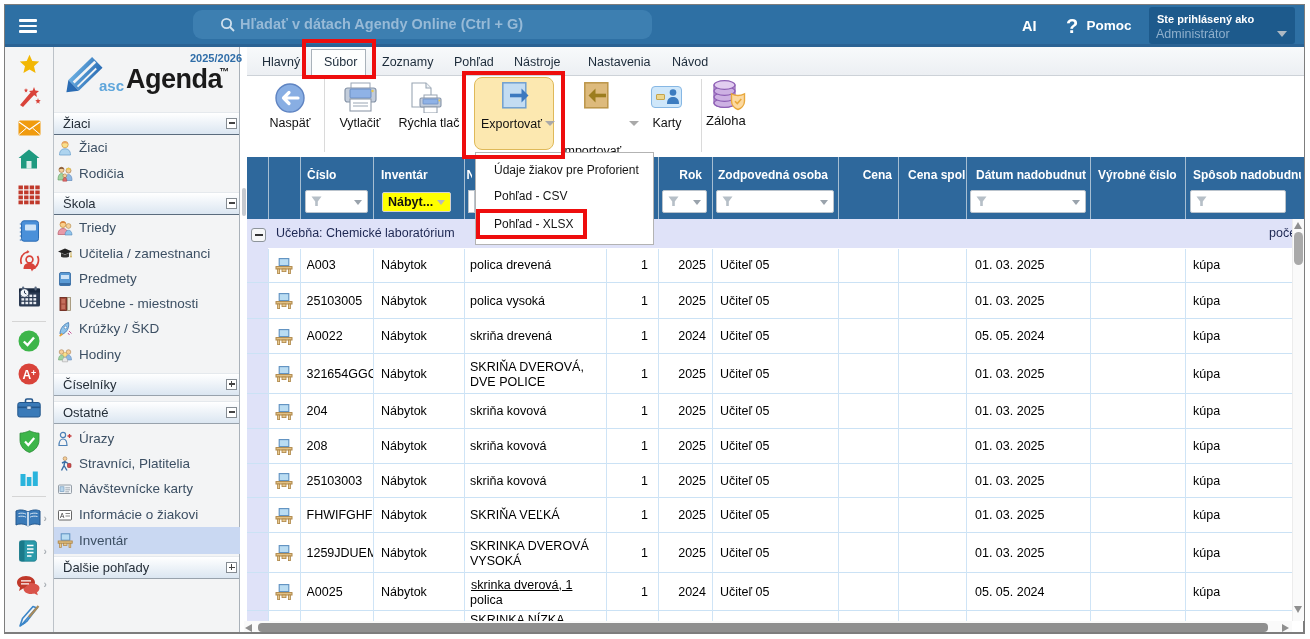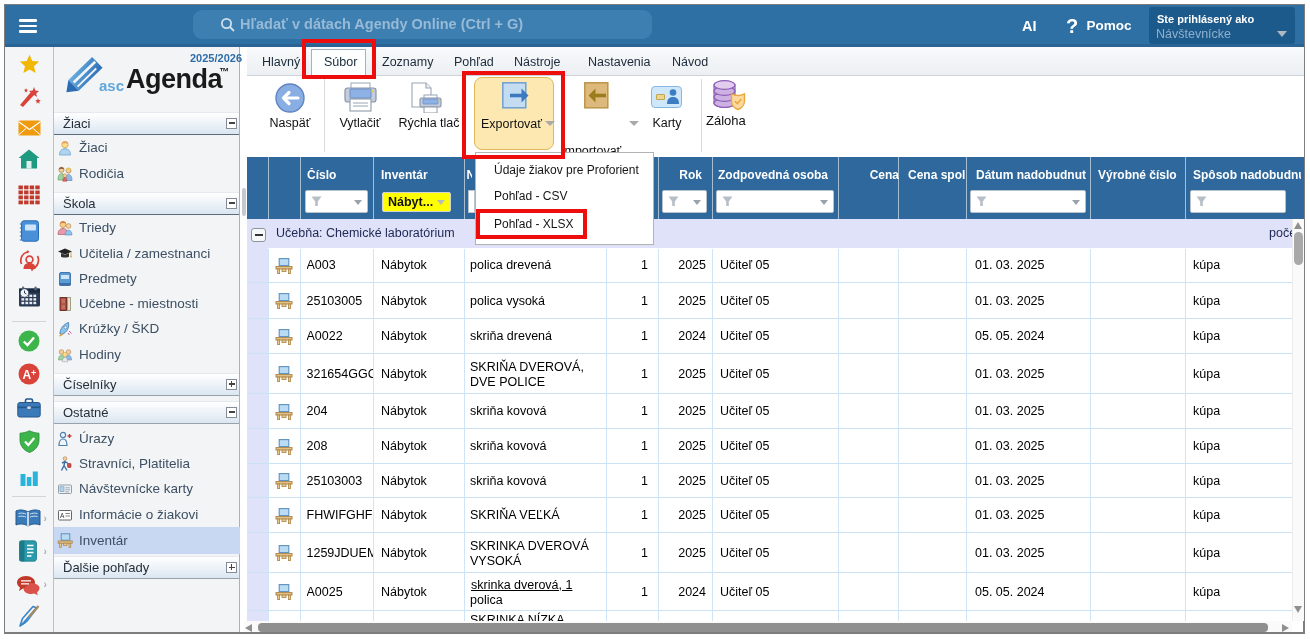--- a/index.html
+++ b/index.html
@@ -67,21 +67,21 @@
 <svg class="abs" style="left:220px;top:17px" width="16" height="16" viewBox="0 0 16 16">
       <circle cx="6.5" cy="6.5" r="4.6" fill="none" stroke="#cfe0ee" stroke-width="1.8"></circle>
       <line x1="10" y1="10" x2="14" y2="14" stroke="#cfe0ee" stroke-width="1.8"></line>
     </svg>
 <div class="abs" id="searchtxt">Hľadať v dátach Agendy Online (Ctrl + G)</div>
 <div class="abs wtxt" style="left:1022px;top:18px;font-size:14.5px;">AI</div>
 <div class="abs wtxt" style="left:1066px;top:15px;font-size:20px;">?</div>
 <div class="abs wtxt" style="left:1086.5px;top:18px;font-size:13.5px;">Pomoc</div>
 <div class="abs" id="acct"></div>
 <div class="abs wtxt" style="left:1157px;top:12.5px;font-size:11px;">Ste prihlásený ako</div>
-<div class="abs" style="left:1156px;top:27px;font-size:12.5px;color:#8fb0cd;">Návštevnícke</div>
+<div class="abs" style="left:1156px;top:27px;font-size:12.5px;color:#8fb0cd;">Administrátor</div>
 <div class="abs" style="left:1277px;top:31px;width:0;height:0;border-left:5.5px solid transparent;border-right:5.5px solid transparent;border-top:6px solid #aeb9c3;"></div>
 
 <div class="abs" id="strip"></div>
 <svg class="abs" style="left:18.5px;top:54px" width="21" height="20" viewBox="0 0 21 20">
       <path d="M10.5 0.8 L13.3 6.9 L20.2 7.6 L15 12.2 L16.6 19 L10.5 15.4 L4.4 19 L6 12.2 L0.8 7.6 L7.7 6.9 Z" fill="#f2b705"></path>
     </svg>
 <svg class="abs" style="left:17.5px;top:84.5px" width="23" height="23" viewBox="0 0 23 23">
       <path d="M2 20 L13 7 L16 10 L5 22 Z" fill="#d9433a"></path>
       <path d="M16 2 L17.3 5.5 L21 6 L18.2 8.4 L19 12 L16 10 L13 12 L13.8 8.4 L11 6 L14.7 5.5 Z" fill="#d9433a"></path>
       <path d="M20 13 L20.7 15 L22.7 15.3 L21.2 16.7 L21.6 18.7 L20 17.6 L18.4 18.7 L18.8 16.7 L17.3 15.3 L19.3 15 Z" fill="#d9433a"></path>
@@ -440,21 +440,21 @@
 <div class="abs hsep" style="left:838px"></div>
 <div class="abs hsep" style="left:898px"></div>
 <div class="abs hsep" style="left:966px"></div>
 <div class="abs hsep" style="left:1090px"></div>
 <div class="abs hsep" style="left:1185px"></div>
 <div class="abs htitle" style="left:307px;">Číslo</div>
 <div class="abs htitle" style="left:381px;">Inventár</div>
 <div class="abs htitle" style="left:466.5px;width:5px;">Náz</div>
 <div class="abs htitle" style="left:658px;width:44px;text-align:right;">Rok</div>
 <div class="abs htitle" style="left:718px;">Zodpovedná osoba</div>
-<div class="abs htitle" style="left:838px;width:61px;text-align:right;box-sizing:border-box;">Cena</div>
+<div class="abs htitle" style="left:838px;width:61px;text-align:right;padding-right:7px;box-sizing:border-box;">Cena</div>
 <div class="abs htitle" style="left:908px;width:58px;">Cena spolu</div>
 <div class="abs htitle" style="left:976px;width:110px;">Dátum nadobudnutia</div>
 <div class="abs htitle" style="left:1098px;">Výrobné číslo</div>
 <div class="abs htitle" style="left:1193px;width:107.5px;">Spôsob nadobudnutia</div>
 
 <div class="abs fbox" style="left:305px;width:63px;">
       <svg class="funnel" viewBox="0 0 11 11">
         <path d="M0.5 0.5 L10.5 0.5 L6.8 5.5 L6.8 10 L4.2 10 L4.2 5.5 Z" fill="#b6bfc7"></path>
       </svg>
       <div class="fcaret"></div>

